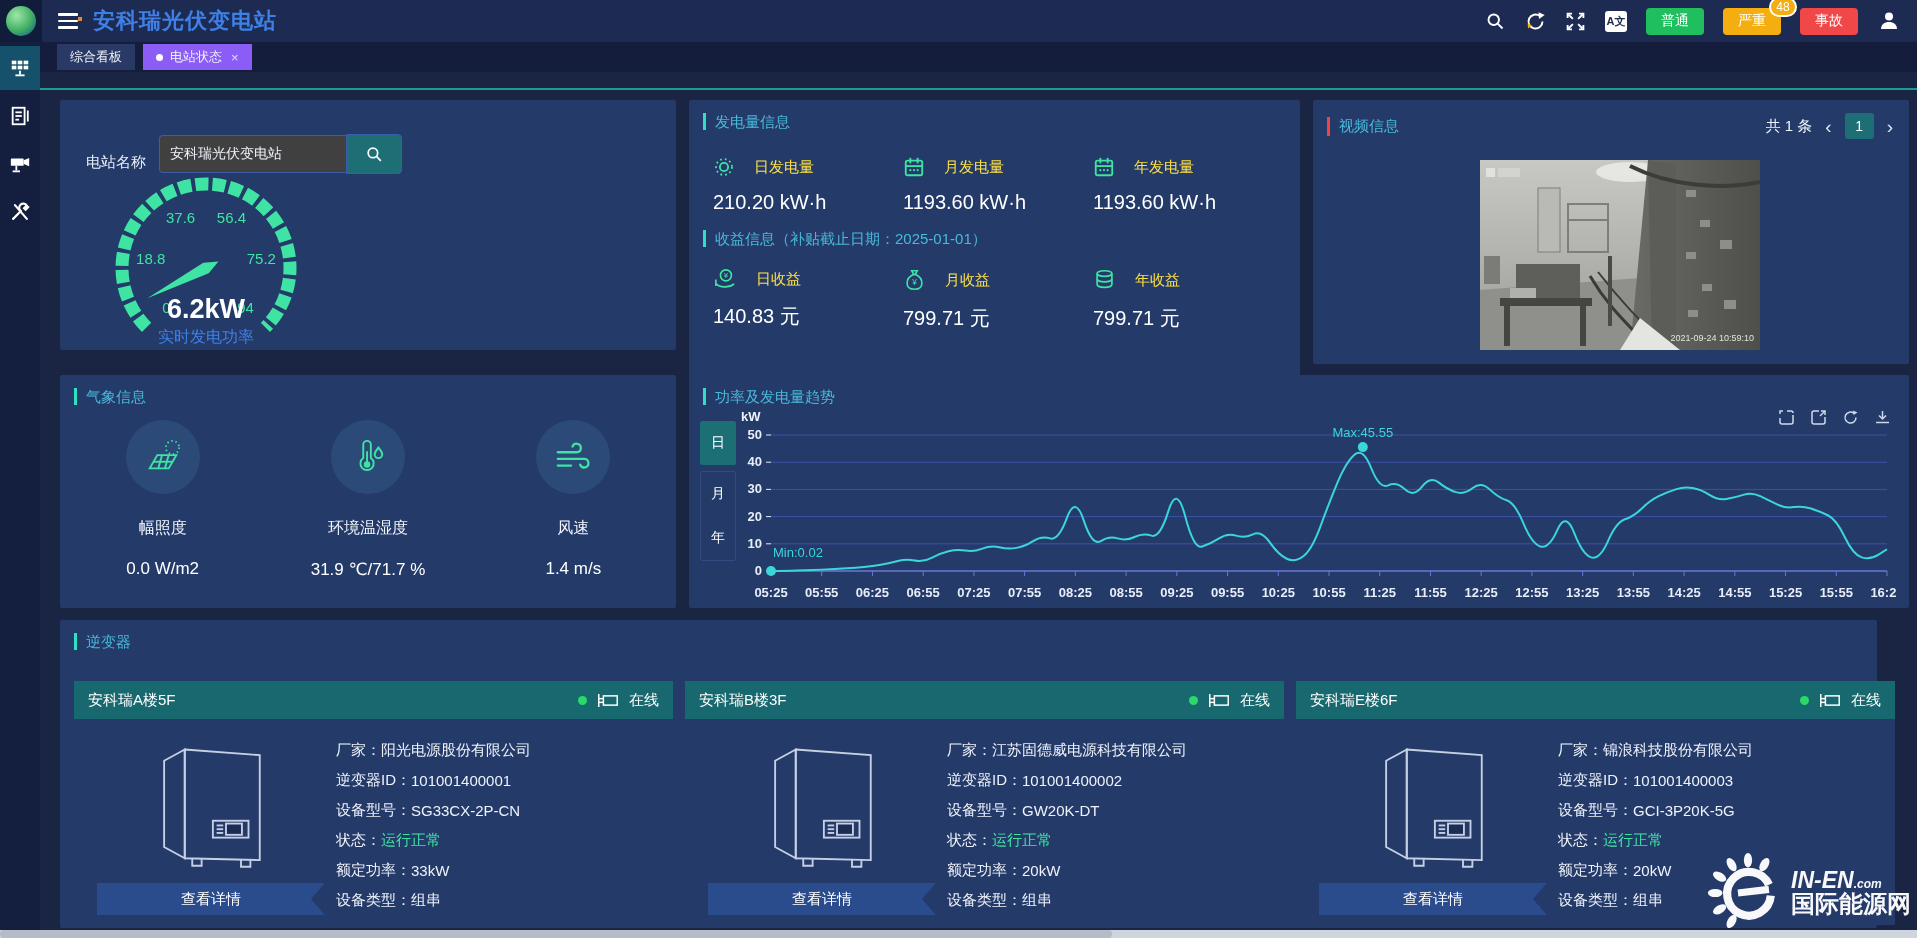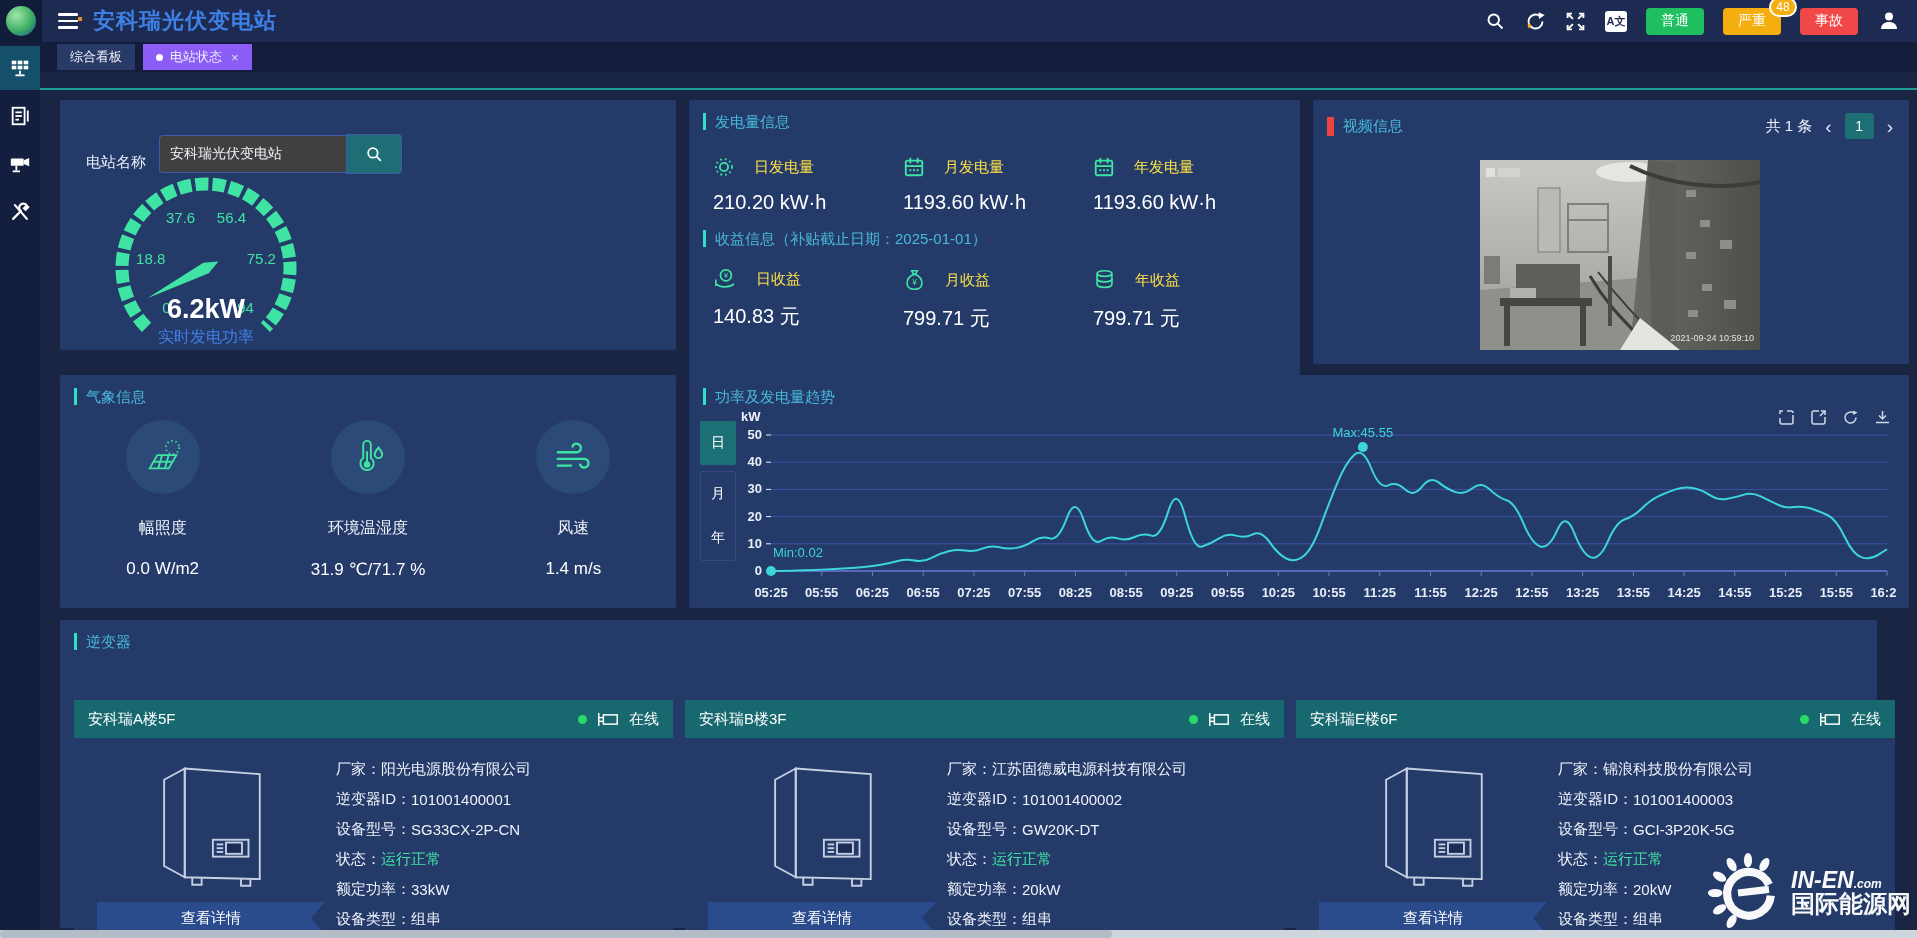--- a/index.html
+++ b/index.html
@@ -61,21 +61,21 @@
   .info-list{position:absolute;left:300px;top:86px;}
   .info-row{height:34px;font-size:15px;display:flex;align-items:center;color:#eef2fa;}
   
   .sec-grid{position:absolute;left:24px;width:570px;display:grid;grid-template-columns:1fr 1fr 1fr;}
   .g-head{display:flex;align-items:center;gap:19px;font-size:15px;color:#fde047;}
   .g-val{margin-top:13px;font-size:20px;color:#fff;}
   .ptitle2{position:absolute;left:14px;top:130px;font-size:15px;color:#49b9da;}
   .ptitle2 span{border-left:3px solid #2fe0c4;padding-left:9px;}
   
   .video-head{position:absolute;left:14px;right:16px;top:13px;display:flex;align-items:center;font-size:15px;color:#49b9da;}
-  .video-head .bar{border-left:7px solid #ef4444;padding-left:9px;}
+  .video-head .bar{border-left:3px solid #ef4444;padding-left:9px;}
   .video-right{margin-left:auto;display:flex;align-items:center;gap:13px;color:#eef2fa;}
   .pg-arrow{font-size:19px;line-height:19px;cursor:pointer;color:#dfe6f2;}
   .pg-box{width:29px;height:26px;background:#1e6e76;border-radius:3px;text-align:center;line-height:26px;font-size:14px;color:#fff;cursor:pointer;}
   .video-img{position:absolute;left:167px;top:60px;width:280px;height:190px;cursor:pointer;}
   .video-ts{position:absolute;right:6px;bottom:7px;font-size:9px;color:#f2f2ee;opacity:.9;}
   .video-cam{position:absolute;left:6px;top:8px;display:flex;gap:3px;}
   .video-cam b{width:9px;height:9px;background:#e6e6e2;opacity:.85;display:block;}
   .video-cam i{width:22px;height:9px;background:#dcdcd8;opacity:.6;display:block;}
   
   .weather-grid{position:absolute;left:0;top:45px;width:616px;display:grid;grid-template-columns:1fr 1fr 1fr;text-align:center;}
@@ -85,21 +85,21 @@
   
   .unit-label{position:absolute;left:52px;top:34px;font-size:13px;font-weight:bold;color:#eef2fa;}
   .ptabs{position:absolute;left:11px;top:46px;width:36px;}
   .ptab{height:44px;display:flex;align-items:center;justify-content:center;font-size:14px;color:#fff;cursor:pointer;}
   .ptab.active{background:#1d6f76;border-radius:2px;}
   .ptab-group{border:1px solid #33497f;margin-top:6px;border-radius:2px;}
   .toolbar{position:absolute;right:18px;top:34px;display:flex;gap:15px;}
   .toolbar svg{cursor:pointer;}
   #trend-svg{position:absolute;left:52px;top:48px;}
   
-  .cards{position:absolute;left:14px;top:80px;width:1821px;bottom:10px;display:grid;grid-template-columns:1fr 1fr 1fr;gap:12px;}
+  .cards{position:absolute;left:14px;top:61px;width:1821px;bottom:10px;display:grid;grid-template-columns:1fr 1fr 1fr;gap:12px;}
   .card{display:flex;flex-direction:column;background:#243a69;}
   .chead{height:38px;background:#17696f;display:flex;align-items:center;padding:0 14px;font-size:15px;color:#fff;}
   .online-area{margin-left:auto;display:flex;align-items:center;gap:9px;}
   .online-dot{width:9px;height:9px;border-radius:50%;background:#2bd869;}
   .cbody{flex:1;display:flex;padding:8px 4px 10px 12px;}
   .cleft{width:250px;display:flex;flex-direction:column;align-items:center;}
   .detail-btn{margin-top:6px;width:228px;height:32px;background:#2a4b8c;color:#fff;font-size:15px;
       display:flex;align-items:center;justify-content:center;cursor:pointer;
       clip-path:polygon(0 0,100% 0,calc(100% - 14px) 50%,100% 100%,0 100%);}
   .cright{flex:1;padding-top:8px;}

